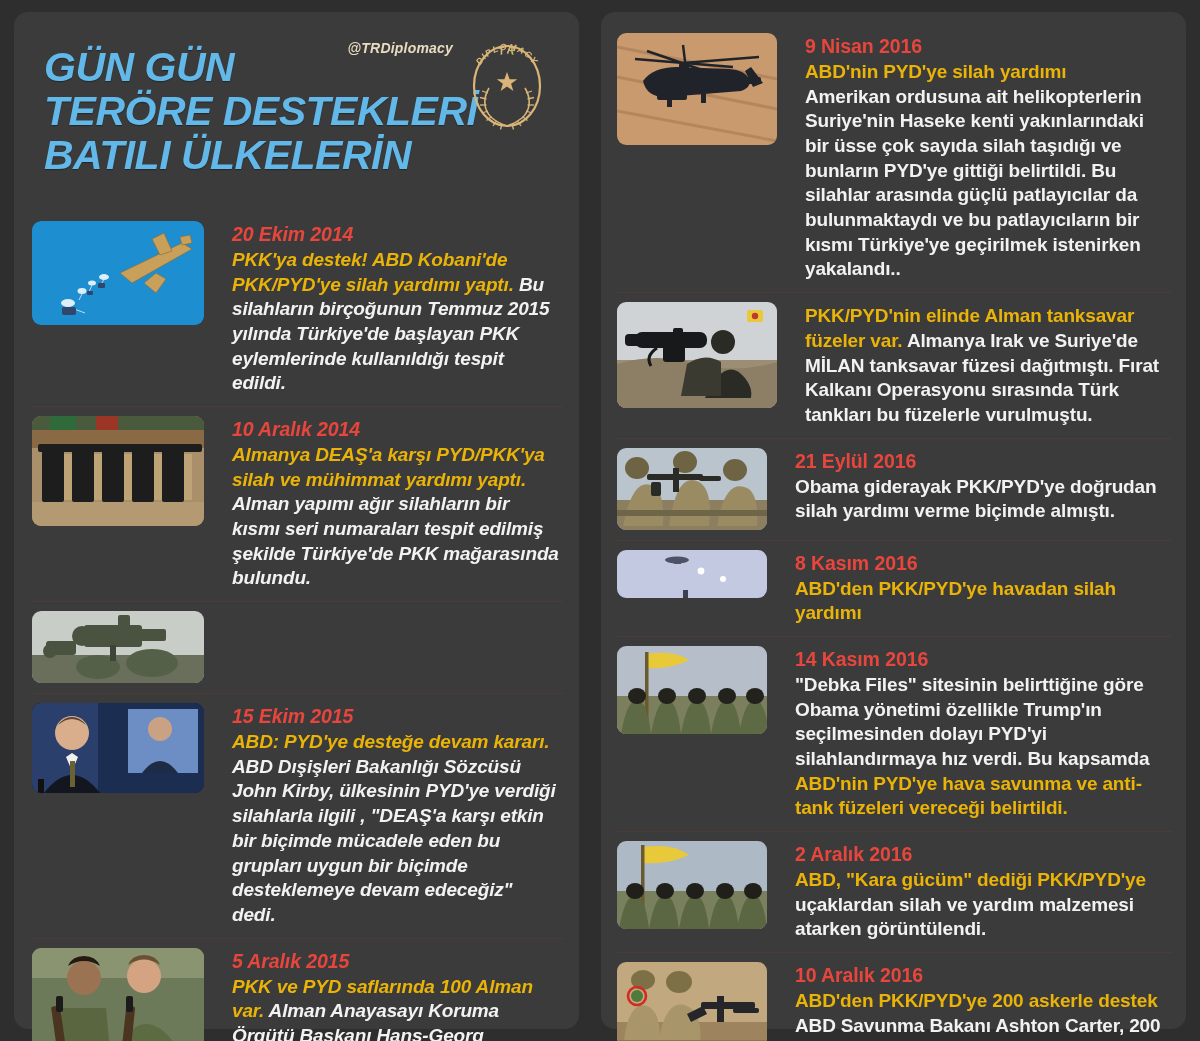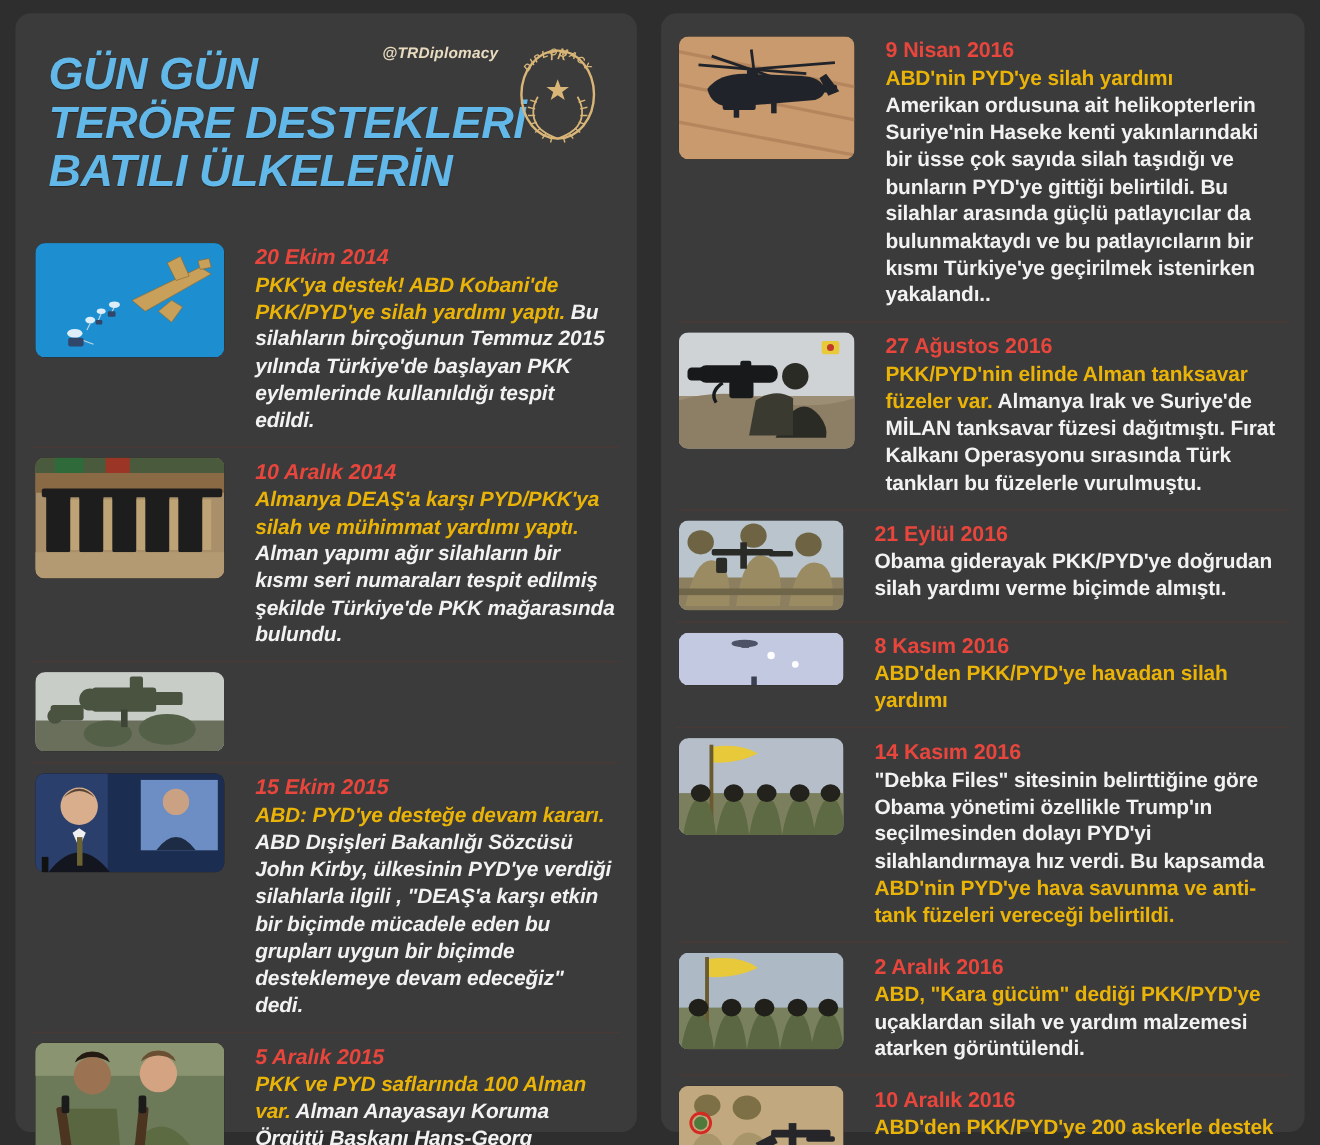--- a/index.html
+++ b/index.html
@@ -360,21 +360,20 @@
             <path d="M88 96 q20 -44 40 -20 q8 10 6 20 z"></path>
           </g>
           <path d="M70 62 q18 -12 34 -2 l0 34 l-40 0z" fill="#3a3a30"></path>
           <g>
             <rect x="130" y="8" width="16" height="12" rx="2" fill="#e8c93a"></rect>
             <circle cx="138" cy="14" r="3.2" fill="#c0392b"></circle>
           </g>
         </svg>
       </div>
       <div class="entry-body">
-        <div class="date">27 Ağustos 2016</div>
         <div class="etext"><span class="hl">PKK/PYD'nin elinde Alman tanksavar füzeler var.</span> <span class="wh">Almanya Irak ve Suriye'de MİLAN tanksavar füzesi dağıtmıştı. Fırat Kalkanı Operasyonu sırasında Türk tankları bu füzelerle vurulmuştu.</span></div>
       </div>
     </div>
 
     <div class="entry">
       <div class="thumb">
         <svg width="150" height="82" viewBox="0 0 150 82">
           <rect width="150" height="82" fill="#b9c4cc"></rect>
           <rect y="52" width="150" height="30" fill="#8c7f5f"></rect>
           <g fill="#9a8b62">

